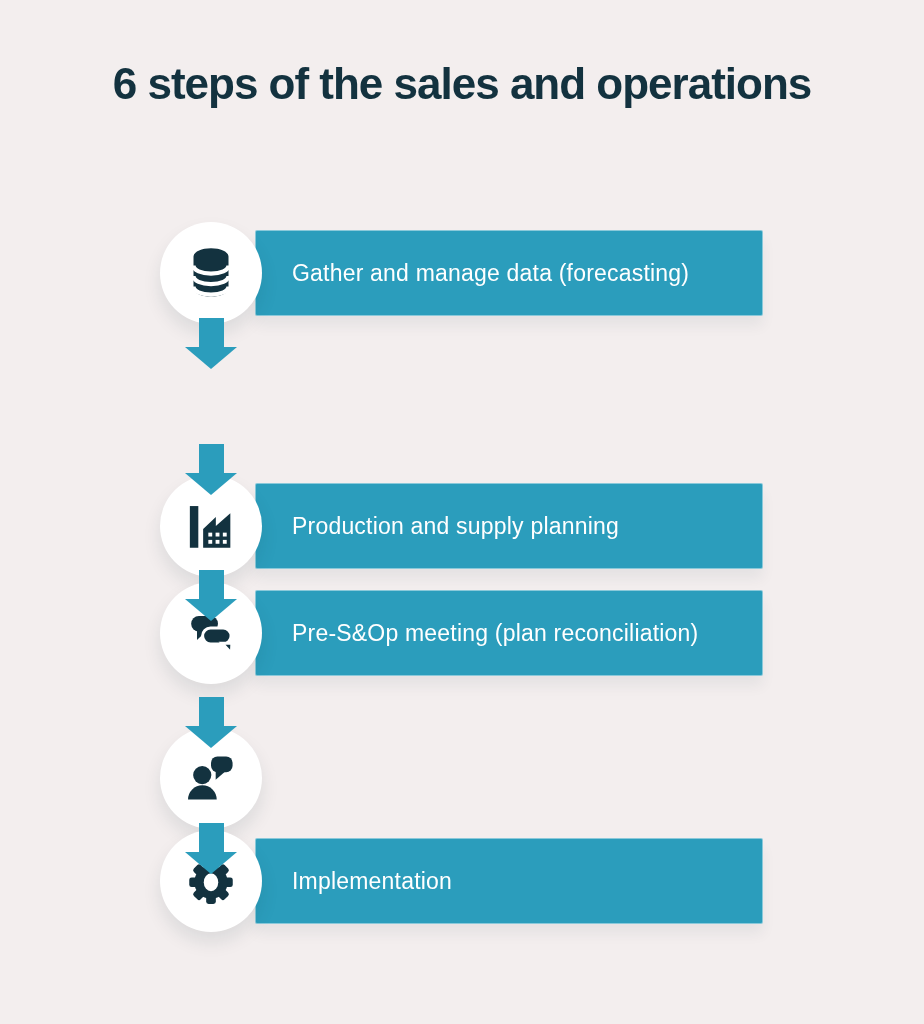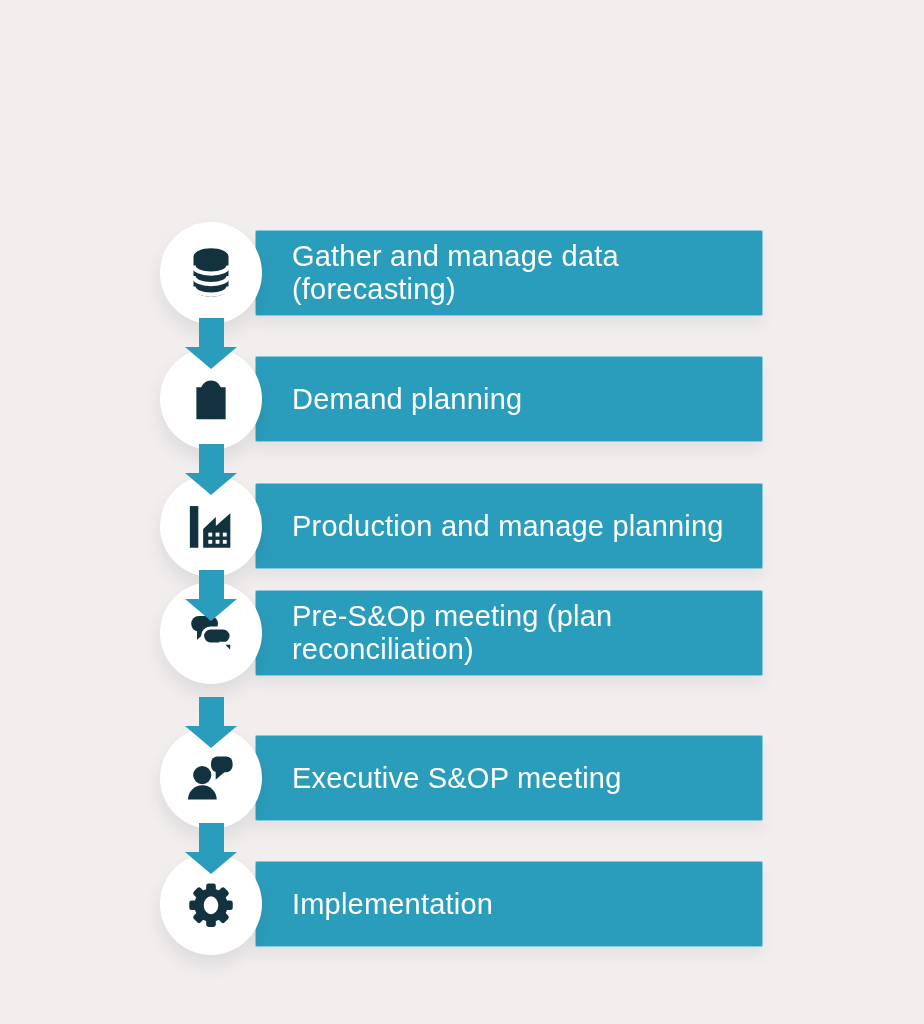--- a/index.html
+++ b/index.html
@@ -31,21 +31,21 @@
     border:1px solid rgba(255,255,255,.45);
     border-radius:2px;
     box-sizing:border-box;
     display:flex;align-items:center;
     padding-left:36px;
     z-index:1;
     box-shadow:0 10px 14px rgba(19,50,63,.06);
   }
   .bar .label{
     color:var(--text-on-bar,#ffffff);
-    font-size:29px;
+    font-size:23px;
     font-weight:500;
     letter-spacing:.2px;
   }
   .circle{
     position:absolute;left:160px;top:0;
     width:102px;height:102px;border-radius:50%;
     background:var(--circle,#ffffff);
     z-index:2;
     display:flex;align-items:center;justify-content:center;
     box-shadow:0 10px 18px rgba(19,50,63,.10);
@@ -61,20 +61,21 @@
     border-right:26px solid transparent;
     border-top:22px solid var(--bar,#2b9dbc);
   }
 </style>
 </head>
 <body style="--background: #f3eeee; --bar: #2b9dbc; --dark: #13323f; --circle: #ffffff; --text-on-bar: #ffffff;">
 
 <div class="stage">
 
   <div class="title">
+    <div>6 steps of the sales and operations</div>
   </div>
 
   <div class="row" style="top:222px">
     <div class="bar">
       <span class="label">Gather and manage data (forecasting)</span>
     </div>
     <div class="circle">
       <svg width="56" height="56" viewBox="0 0 48 48">
         <path fill="#13323f" d="M9 10c0-4.1 6.7-7.2 15-7.2S39 5.9 39 10v27c0 4.1-6.7 7.2-15 7.2S9 41.1 9 37z"></path>
         <path d="M9 17.5c0 4.1 6.7 7 15 7s15-2.9 15-7" stroke="#ffffff" stroke-width="3.6" fill="none"></path>
@@ -82,40 +83,29 @@
         <path d="M9 35.5c0 4.1 6.7 7 15 7s15-2.9 15-7" stroke="#ffffff" stroke-width="3.6" fill="none"></path>
       </svg>
     </div>
   </div>
 
   <div class="arrow" style="top:318px">
     <div class="arrow-stem"></div>
     <div class="arrow-head"></div>
   </div>
 
-  <div class="row" style="top:348px">
-    <div class="bar">
-      <span class="label">Demand planning</span>
-    </div>
-    <div class="circle">
-      <svg width="54" height="54" viewBox="0 0 48 48">
-        <path fill="#13323f" d="M14.6 17a9.4 9.4 0 0 1 18.8 0z"></path>
-        <path fill="#13323f" d="M11 13.5h5.6v3.4h14.8v-3.4H37V42H11z"></path>
-      </svg>
-    </div>
-  </div>
 
   <div class="arrow" style="top:444px">
     <div class="arrow-stem"></div>
     <div class="arrow-head"></div>
   </div>
 
   <div class="row" style="top:475px">
     <div class="bar">
-      <span class="label">Production and manage planning</span>
+      <span class="label">Production and supply planning</span>
     </div>
     <div class="circle">
       <svg width="58" height="58" viewBox="0 0 48 48">
         <rect fill="#13323f" x="6.5" y="7.5" width="7" height="34.5"></rect>
         <path fill="#13323f" d="M17.5 42V26.5L28 16.5V24l12-10.5V42z"></path>
         <g fill="#ffffff">
           <rect x="21.8" y="29.5" width="3.2" height="3.2"></rect>
           <rect x="27.8" y="29.5" width="3.2" height="3.2"></rect>
           <rect x="33.8" y="29.5" width="3.2" height="3.2"></rect>
           <rect x="21.8" y="35.5" width="3.2" height="3.2"></rect>
@@ -148,41 +138,38 @@
       </svg>
     </div>
   </div>
 
   <div class="arrow" style="top:697px">
     <div class="arrow-stem"></div>
     <div class="arrow-head"></div>
   </div>
 
   <div class="row" style="top:727px">
-    <div class="bar">
-      <span class="label">Executive S&amp;OP meeting</span>
-    </div>
     <div class="circle">
       <svg width="56" height="56" viewBox="0 0 48 48">
         <g fill="#13323f">
           <circle cx="16.5" cy="21.5" r="7.8"></circle>
           <path d="M4.3 42.5a12.3 12.3 0 0 1 24.6 0z"></path>
           <rect x="24" y="5.5" width="18.5" height="13.5" rx="5.5"></rect>
           <path d="M28 17.5v8l8.2-7z"></path>
         </g>
       </svg>
     </div>
   </div>
 
   <div class="arrow" style="top:823px">
     <div class="arrow-stem"></div>
     <div class="arrow-head"></div>
   </div>
 
-  <div class="row" style="top:853px">
+  <div class="row" style="top:830px">
     <div class="bar">
       <span class="label">Implementation</span>
     </div>
     <div class="circle">
       <svg width="58" height="58" viewBox="0 0 48 48">
         <g fill="#13323f">
           <rect x="20" y="7" width="8" height="36" rx="2" transform="rotate(0 24 25)"></rect>
           <rect x="20" y="7" width="8" height="36" rx="2" transform="rotate(45 24 25)"></rect>
           <rect x="20" y="7" width="8" height="36" rx="2" transform="rotate(90 24 25)"></rect>
           <rect x="20" y="7" width="8" height="36" rx="2" transform="rotate(135 24 25)"></rect>

